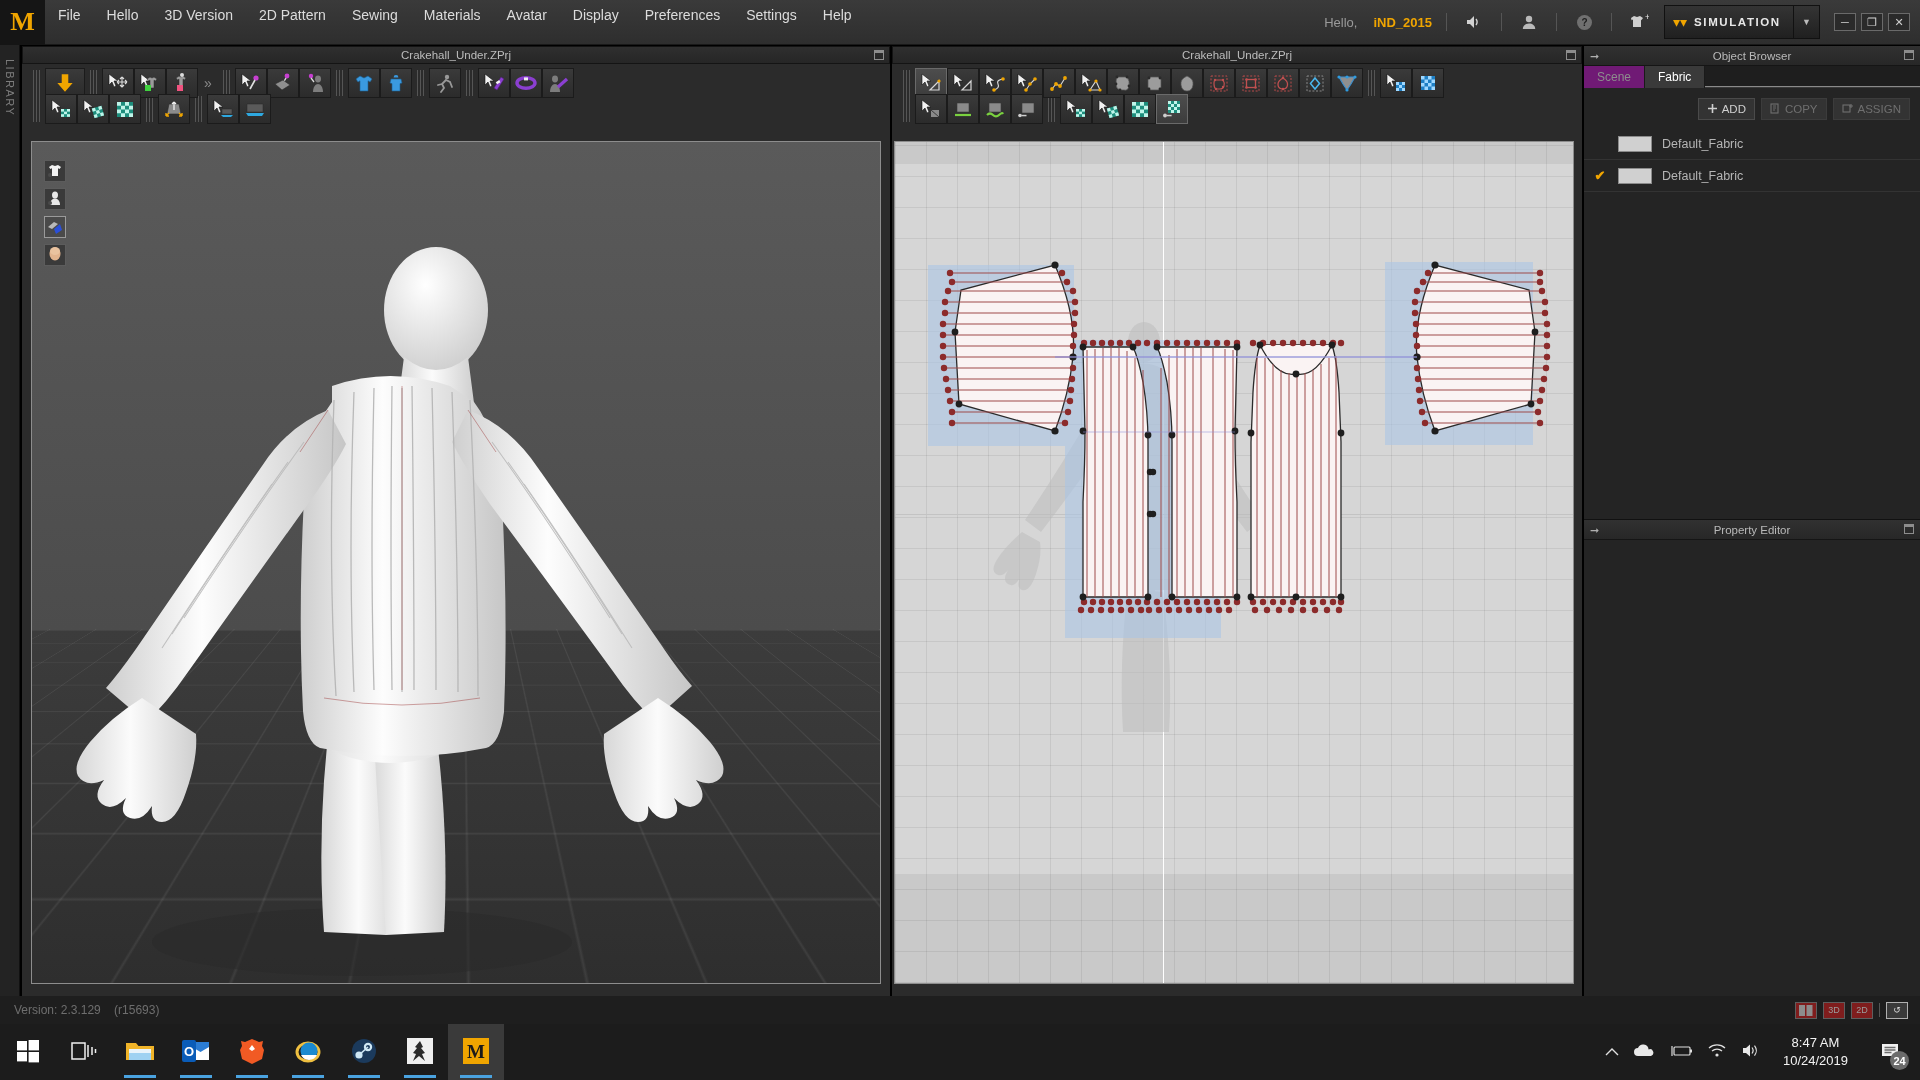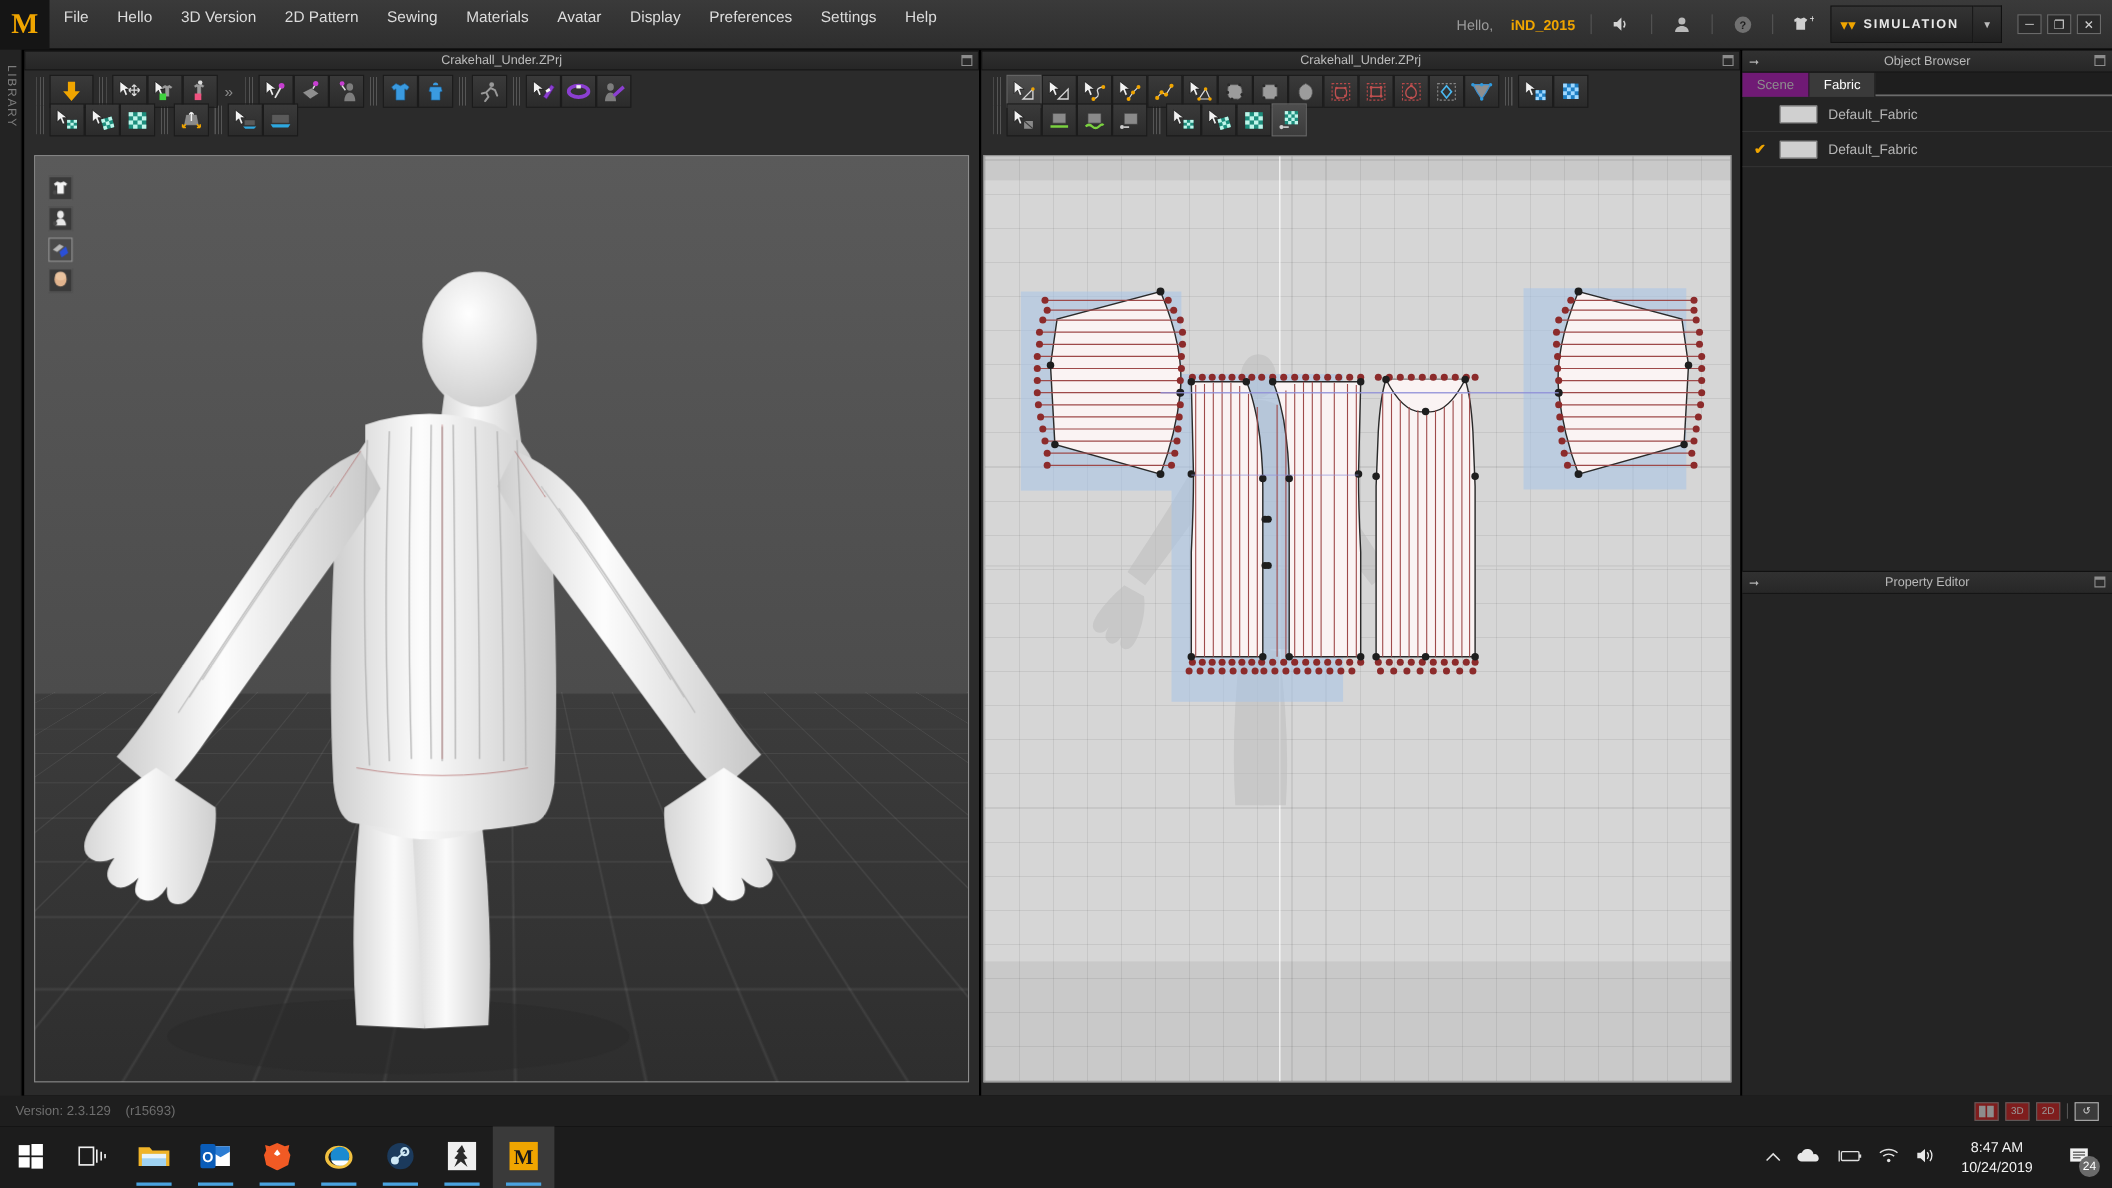--- a/index.html
+++ b/index.html
@@ -127,21 +127,21 @@
        color:#9b9b9b;font-size:9px; background:#7f1d1d;}
   .vm.sel{ border-color:#b0b0b0; color:#dcdcdc; background:#3a3a3a;}
 
   
   #taskbar{ position:absolute; left:0; top:1024px; width:1920px; height:56px; background:#1c1c1c; display:flex; align-items:center;}
   .tbitem{ width:56px;height:56px; display:flex;align-items:center;justify-content:center; position:relative;}
   .tbitem.active{ background:#3a3a3a;}
   .tbitem .under{ position:absolute; bottom:2px; left:12px; width:32px; height:3px; background:#4aa3e0;}
   #tray{ margin-left:auto; display:flex; align-items:center; gap:14px; padding-right:8px; height:56px;}
   #clock{ text-align:center; color:#f2f2f2; font-size:13px; line-height:18px; padding:0 8px;}
-  #notif{ width:42px;height:56px; display:flex;align-items:center;justify-content:center; position:relative;}
+  #notif{ width:42px;height:56px; display:flex;align-items:center;justify-content:center; position:relative;font-weight:bold;}
   #notifcount{ position:absolute; right:3px; bottom:10px; width:19px;height:19px; border-radius:50%;
     background:#6b6b6b; color:#fff; font-size:11px; display:flex;align-items:center;justify-content:center;}
 </style>
 </head>
 <body>
 
 <div id="menubar">
   <div id="logo">M</div>
   <div id="menuitems" style="display: flex;">
       <div class="menu-item">File</div>
@@ -1128,20 +1128,42 @@
 <div id="rightdock">
   <div class="dock-head">
     <span class="arrow">➞</span>
     <span>Object Browser</span>
     <span class="popout"></span>
   </div>
   <div class="tabs" id="obtabs">
       <div class="tab">Scene</div>
       <div class="tab active">Fabric</div>
       <div class="tabfill"></div>
+    </div>
+  <div class="btnrow" id="obbtns">
+      <div class="obtn">
+        <span><svg width="11" height="11" viewBox="0 0 11 11">
+            <path d="M5.5 1v9M1 5.5h9" stroke="currentColor" stroke-width="1.6"></path>
+          </svg></span>
+        <span>ADD</span>
+      </div>
+      <div class="obtn dim">
+        <span><svg width="11" height="11" viewBox="0 0 11 11">
+            <rect x="1" y="1" width="7" height="9" fill="none" stroke="currentColor" stroke-width="1.1"></rect>
+            <path d="M3 3h3M3 5h3M3 7h2" stroke="currentColor" stroke-width=".9"></path>
+          </svg></span>
+        <span>COPY</span>
+      </div>
+      <div class="obtn dim">
+        <span><svg width="12" height="11" viewBox="0 0 12 11">
+            <rect x="1" y="2" width="7" height="7" fill="none" stroke="currentColor" stroke-width="1.1"></rect>
+            <path d="M9 1v4M7 3h4" stroke="currentColor" stroke-width="1.1"></path>
+          </svg></span>
+        <span>ASSIGN</span>
+      </div>
     </div>
   <div id="fabriclist">
       <div class="frow">
         <span class="fcheck"></span>
         <span class="fswatch" style="background:#d0d0d0"></span>
         <span class="fname">Default_Fabric</span>
       </div>
       <div class="frow">
         <span class="fcheck">✔</span>
         <span class="fswatch" style="background:#d0d0d0"></span>

